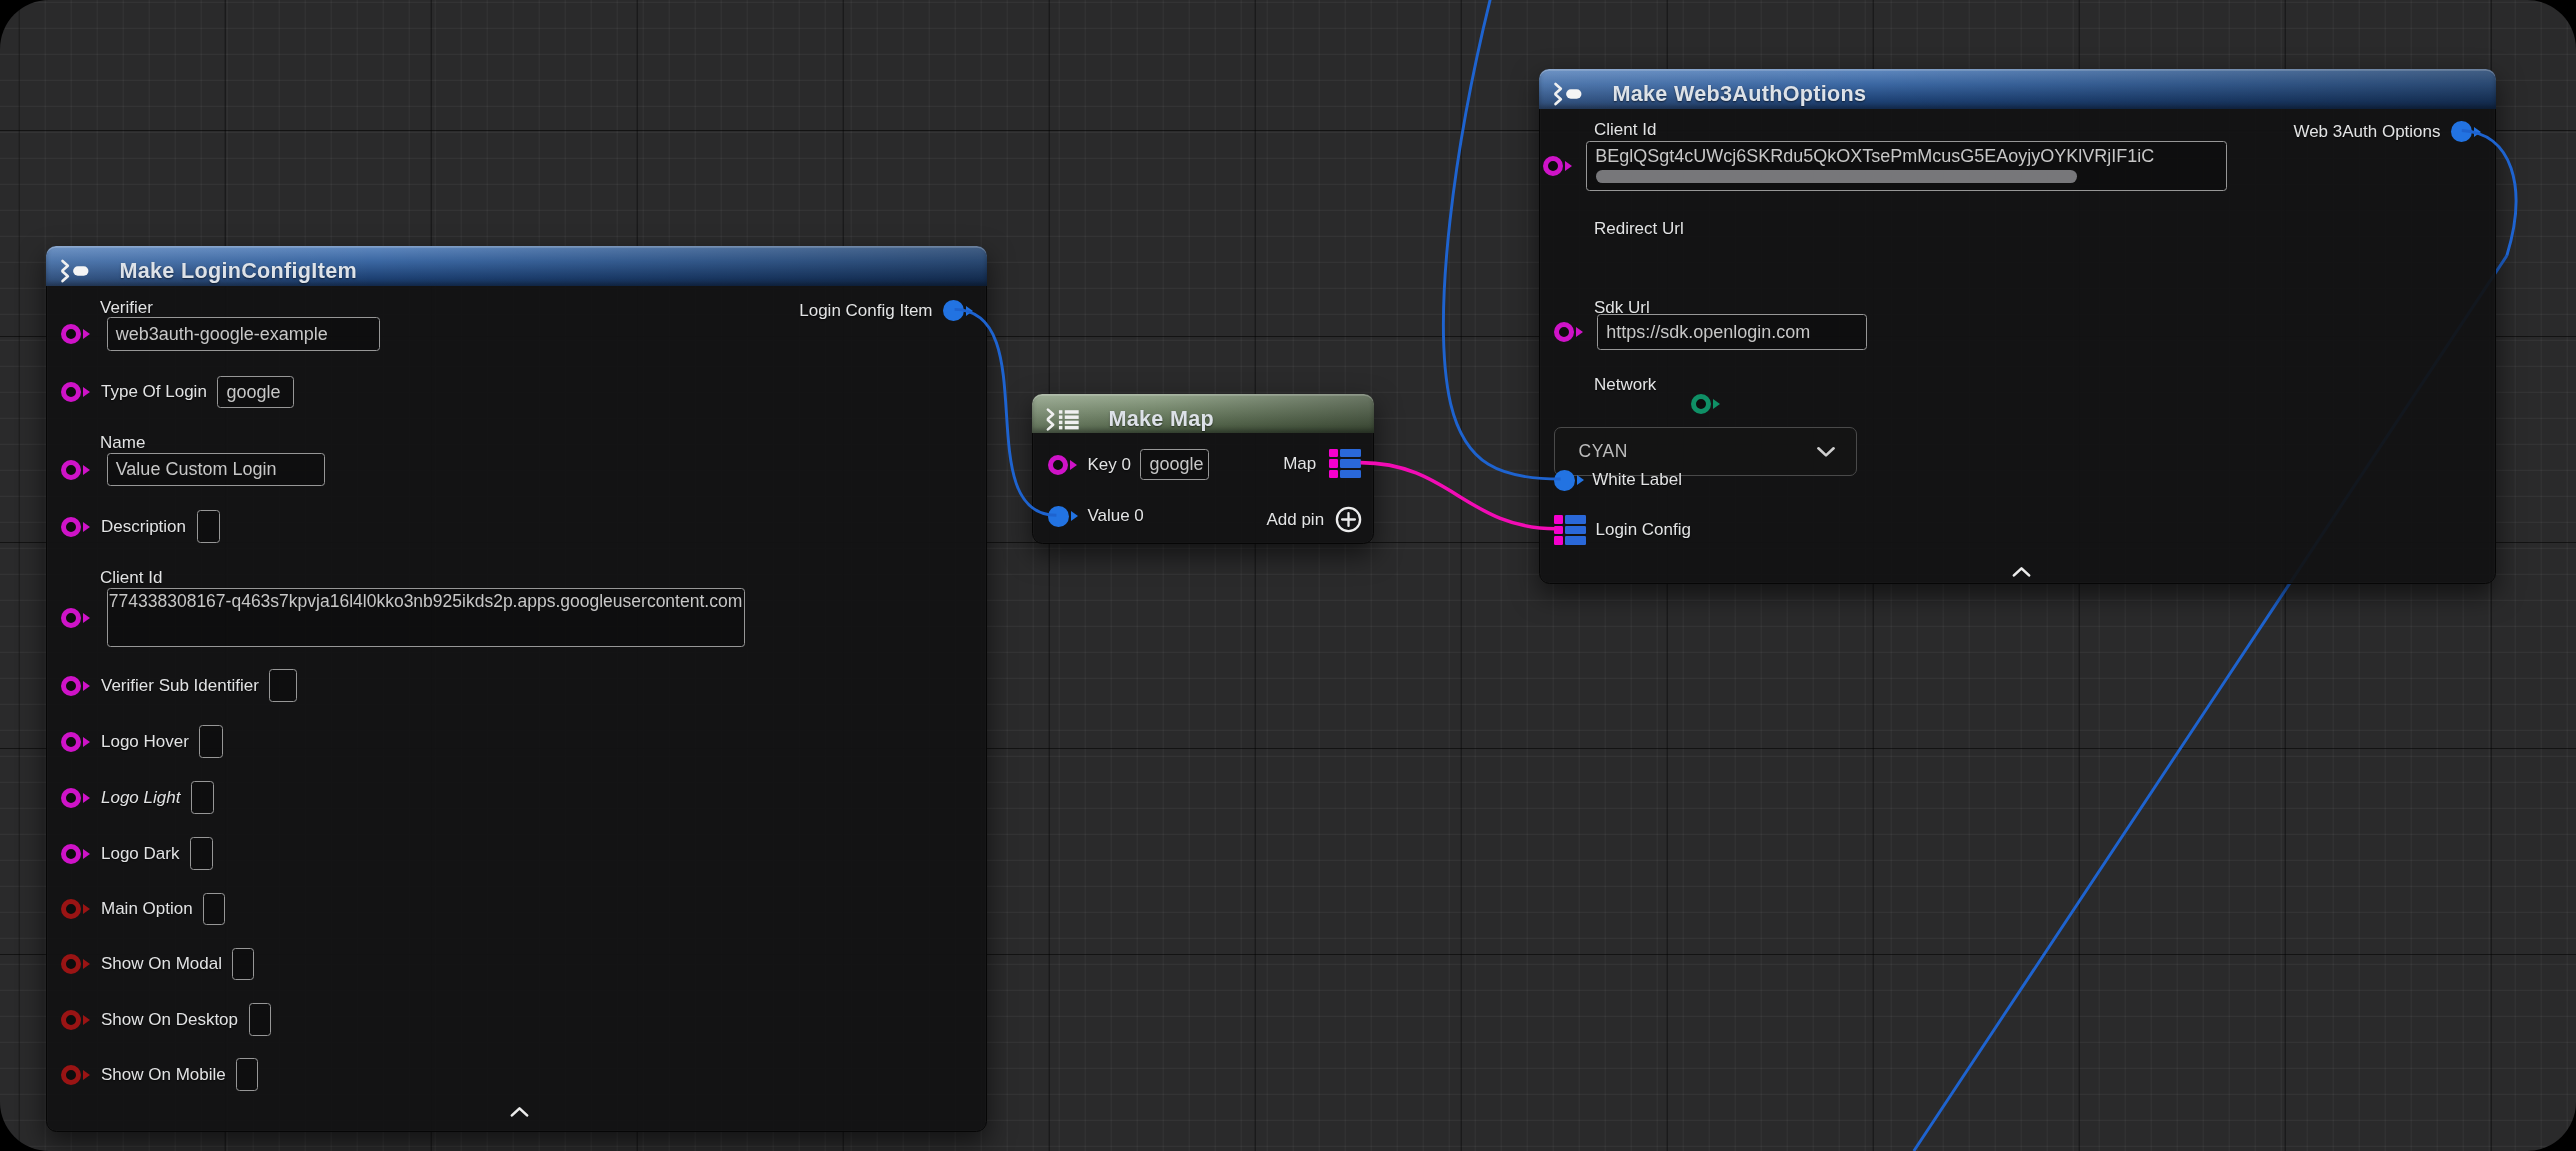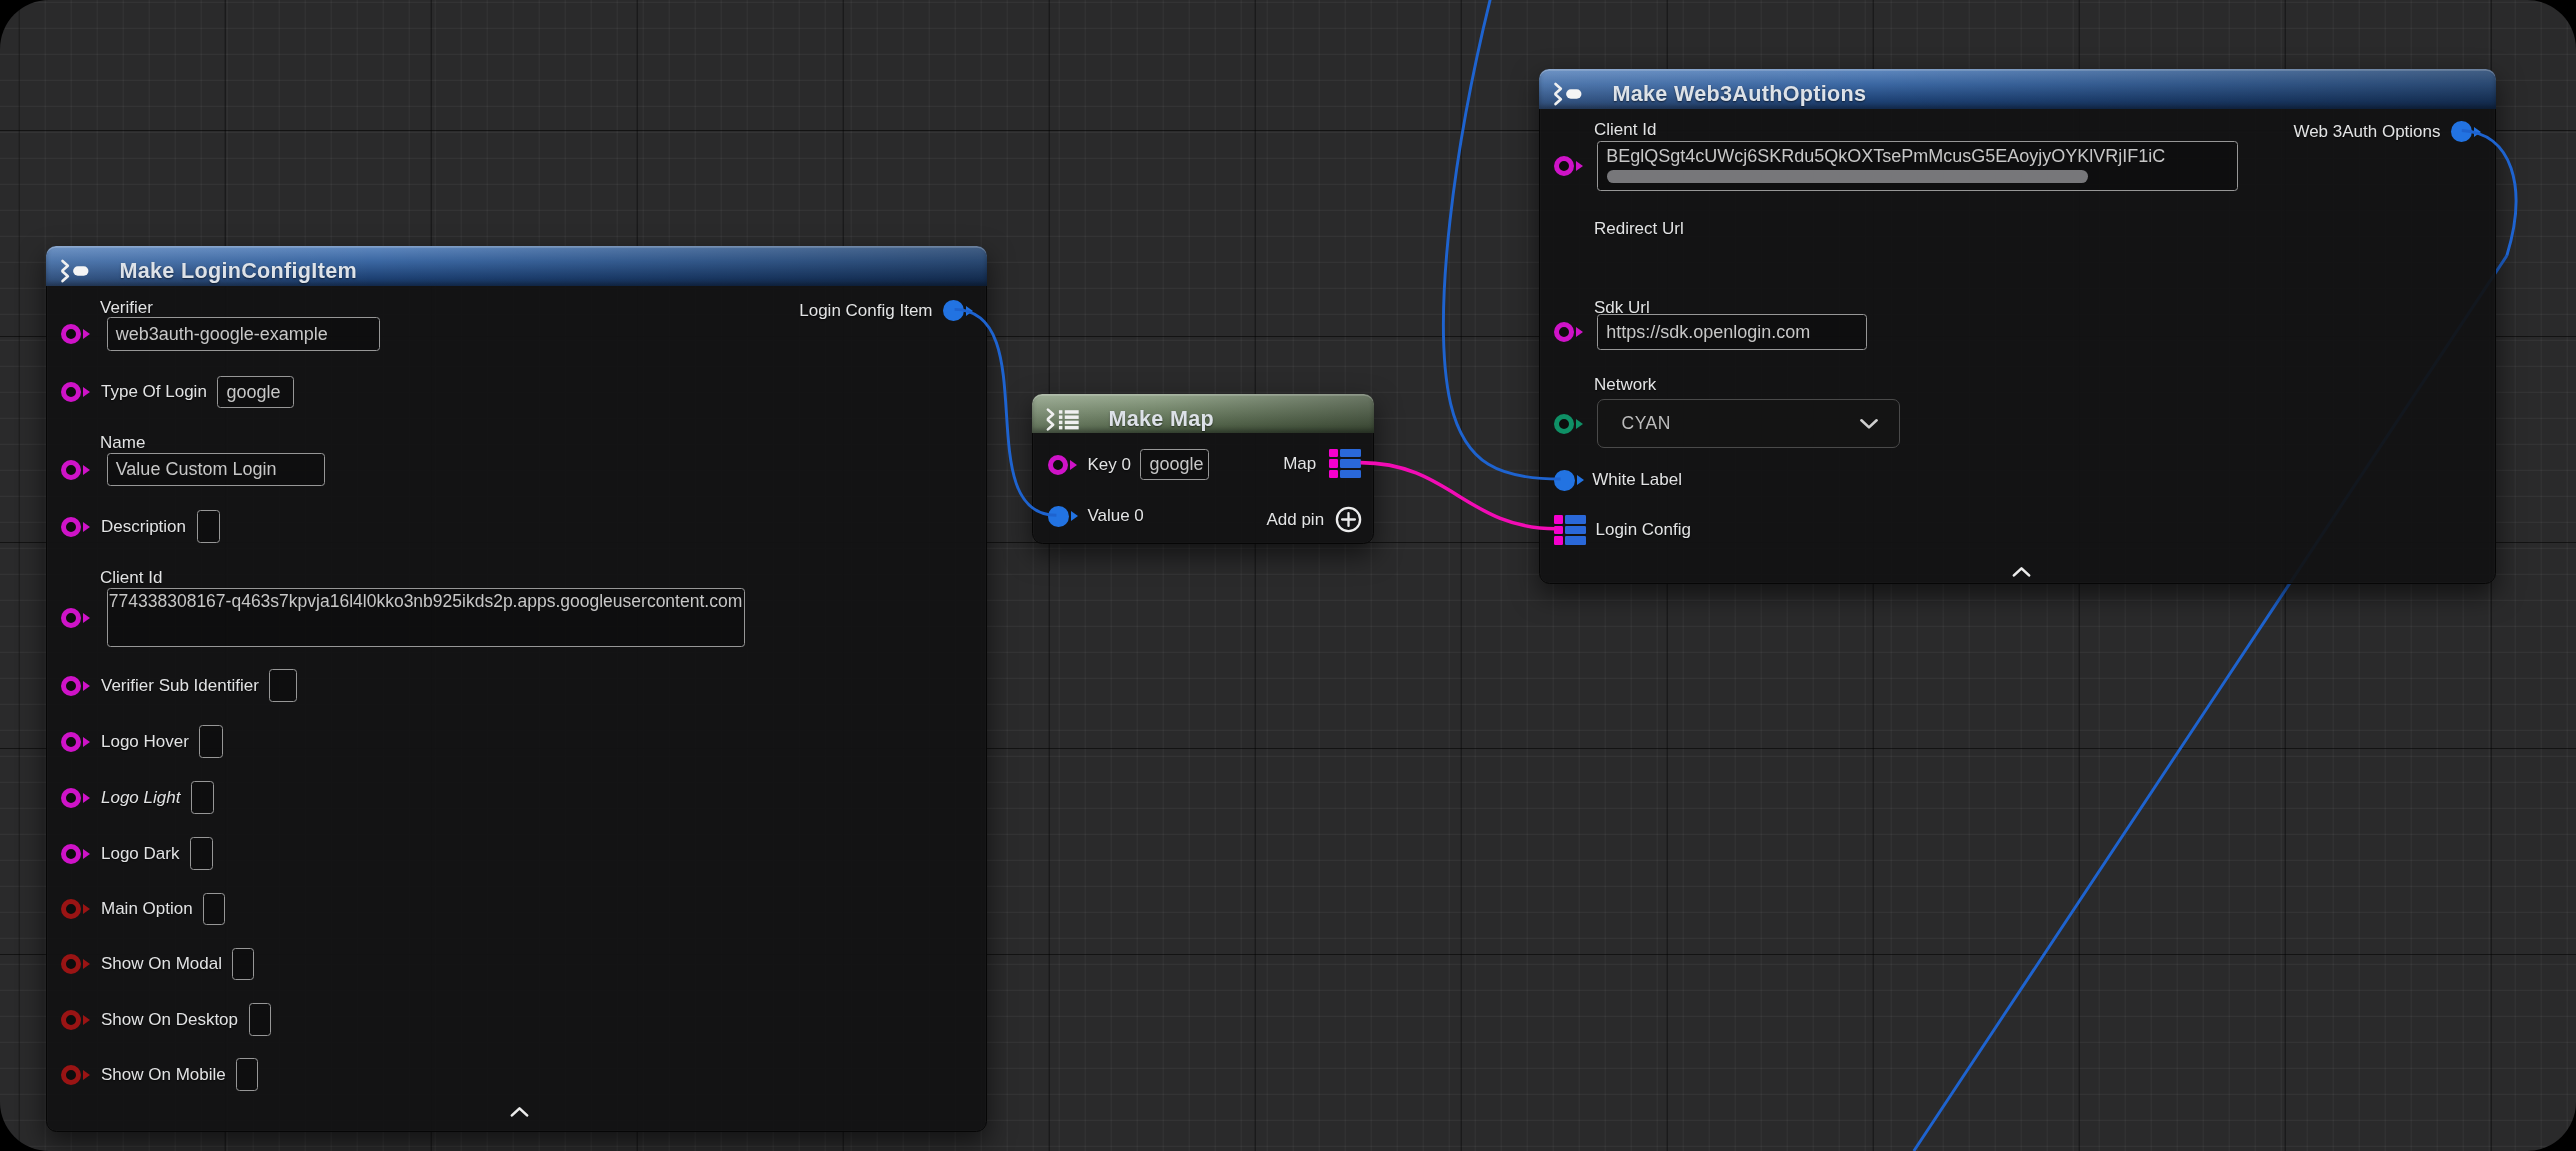--- a/index.html
+++ b/index.html
@@ -308,21 +308,21 @@
 
     <div class="row" style="right:14px;top:48px;height:27px;">
       <span class="lbl">Web 3Auth Options</span>
       <span class="pin" style="--c:#2273e2;">
             <i class="dot"></i>
             <i class="tri"></i>
           </span>
     </div>
 
     <span class="lbl abs" style="left:54px;top:49px;">Client Id</span>
-    <div class="row" style="left:14px;top:71px;height:50px;gap:13px;">
+    <div class="row" style="left:3px;top:71px;height:50px;gap:13px;">
       <span class="pin" style="--c:#cf13c8;">
             <i class="ring"></i>
             <i class="tri"></i>
           </span>
       <div class="tbox big" style="width:641px;height:50px;">
         <span>BEglQSgt4cUWcj6SKRdu5QkOXTsePmMcusG5EAoyjyOYKlVRjIF1iC</span>
         <i class="scrollbar"></i>
       </div>
     </div>
 
@@ -331,21 +331,21 @@
     <span class="lbl abs" style="left:54px;top:227px;">Sdk Url</span>
     <div class="row" style="left:14px;top:244px;height:36px;gap:13px;">
       <span class="pin" style="--c:#cf13c8;">
             <i class="ring"></i>
             <i class="tri"></i>
           </span>
       <div class="tbox" style="width:270px;height:36px;">https://sdk.openlogin.com</div>
     </div>
 
     <span class="lbl abs" style="left:54px;top:304px;">Network</span>
-    <div class="row" style="left:14px;top:324px;height:59px;gap:13px;">
+    <div class="row" style="left:14px;top:324px;height:59px;gap:13px;flex-direction:column;">
       <span class="pin" style="--c:#0f9066;">
             <i class="ring"></i>
             <i class="tri"></i>
           </span>
       <div class="drop" style="width:303px;height:49px;">
         <span>CYAN</span>
         <svg width="20" height="11.7" viewBox="0 0 34 20">
           <path d="M4 4 L17 16 L30 4" stroke="#cfcfcf" stroke-width="4.5" fill="none" stroke-linecap="round" stroke-linejoin="round"></path>
         </svg>
       </div>

